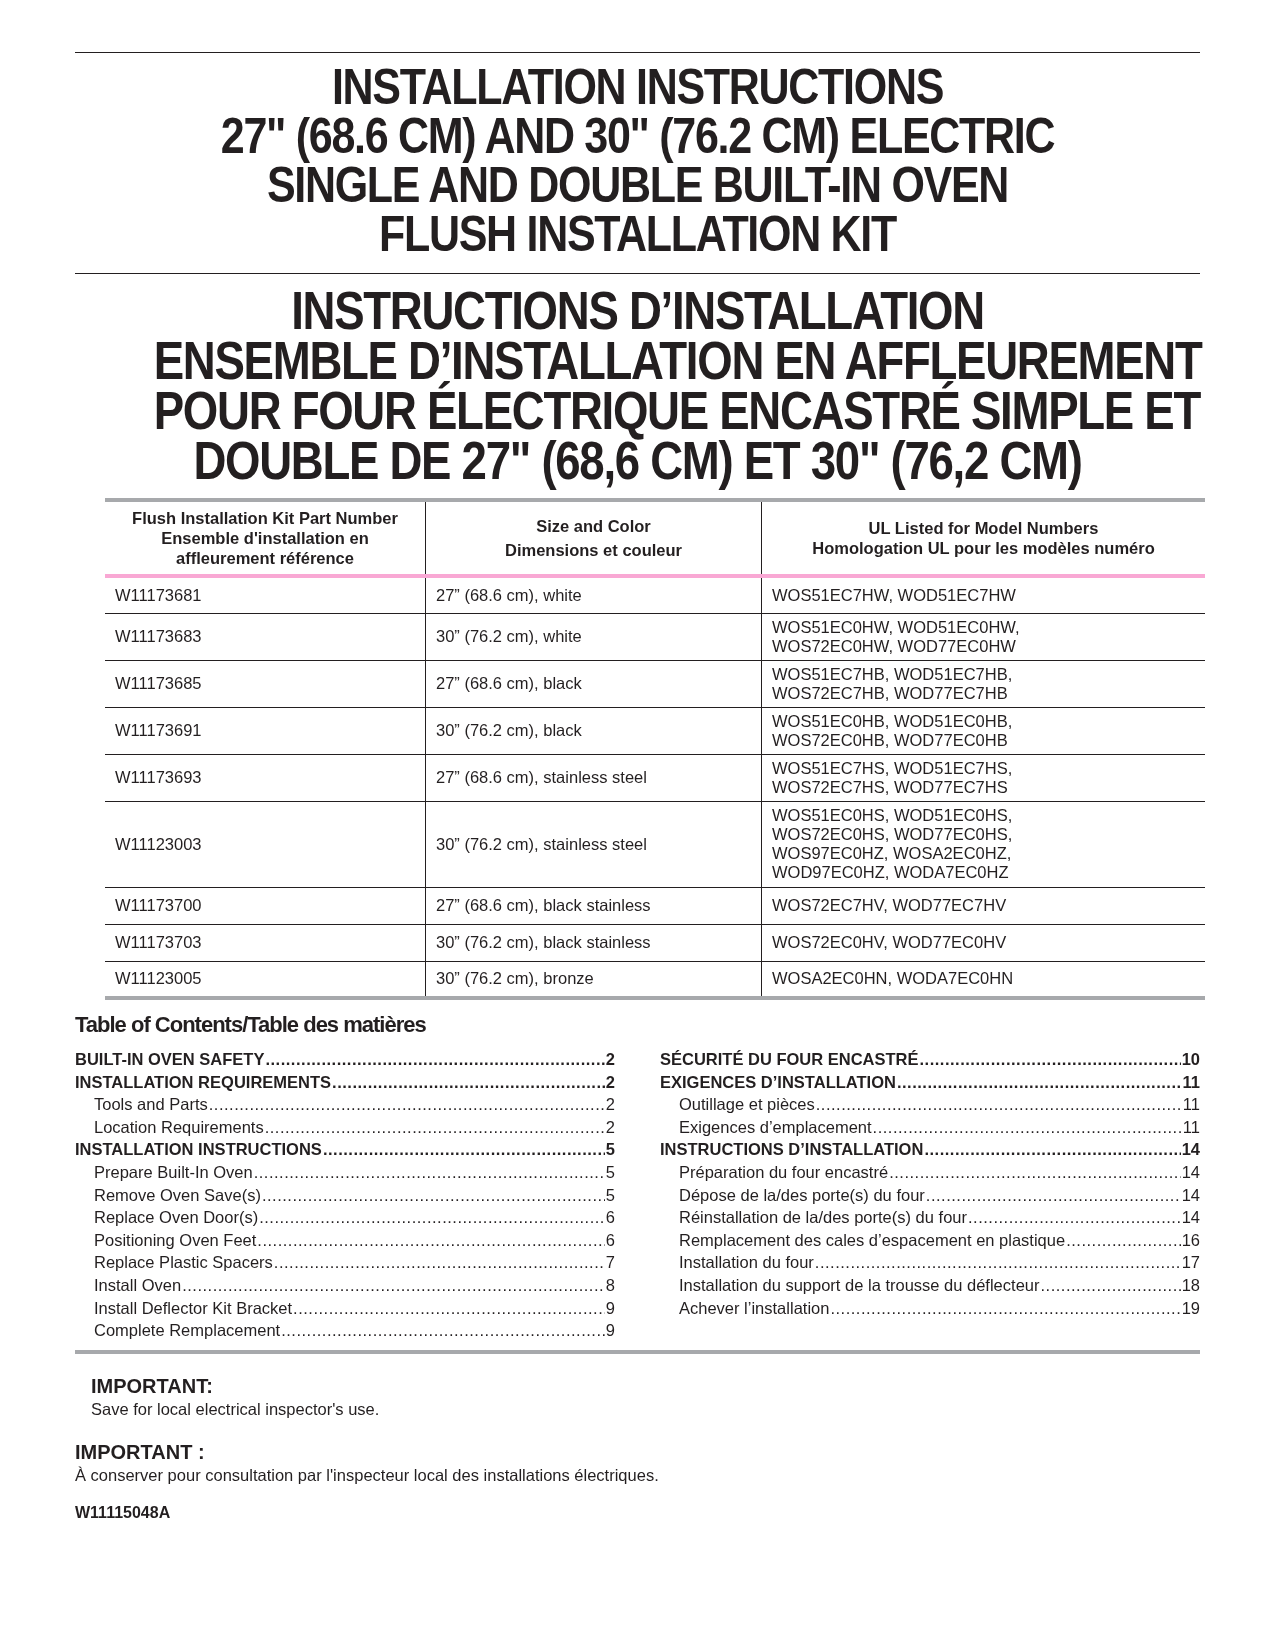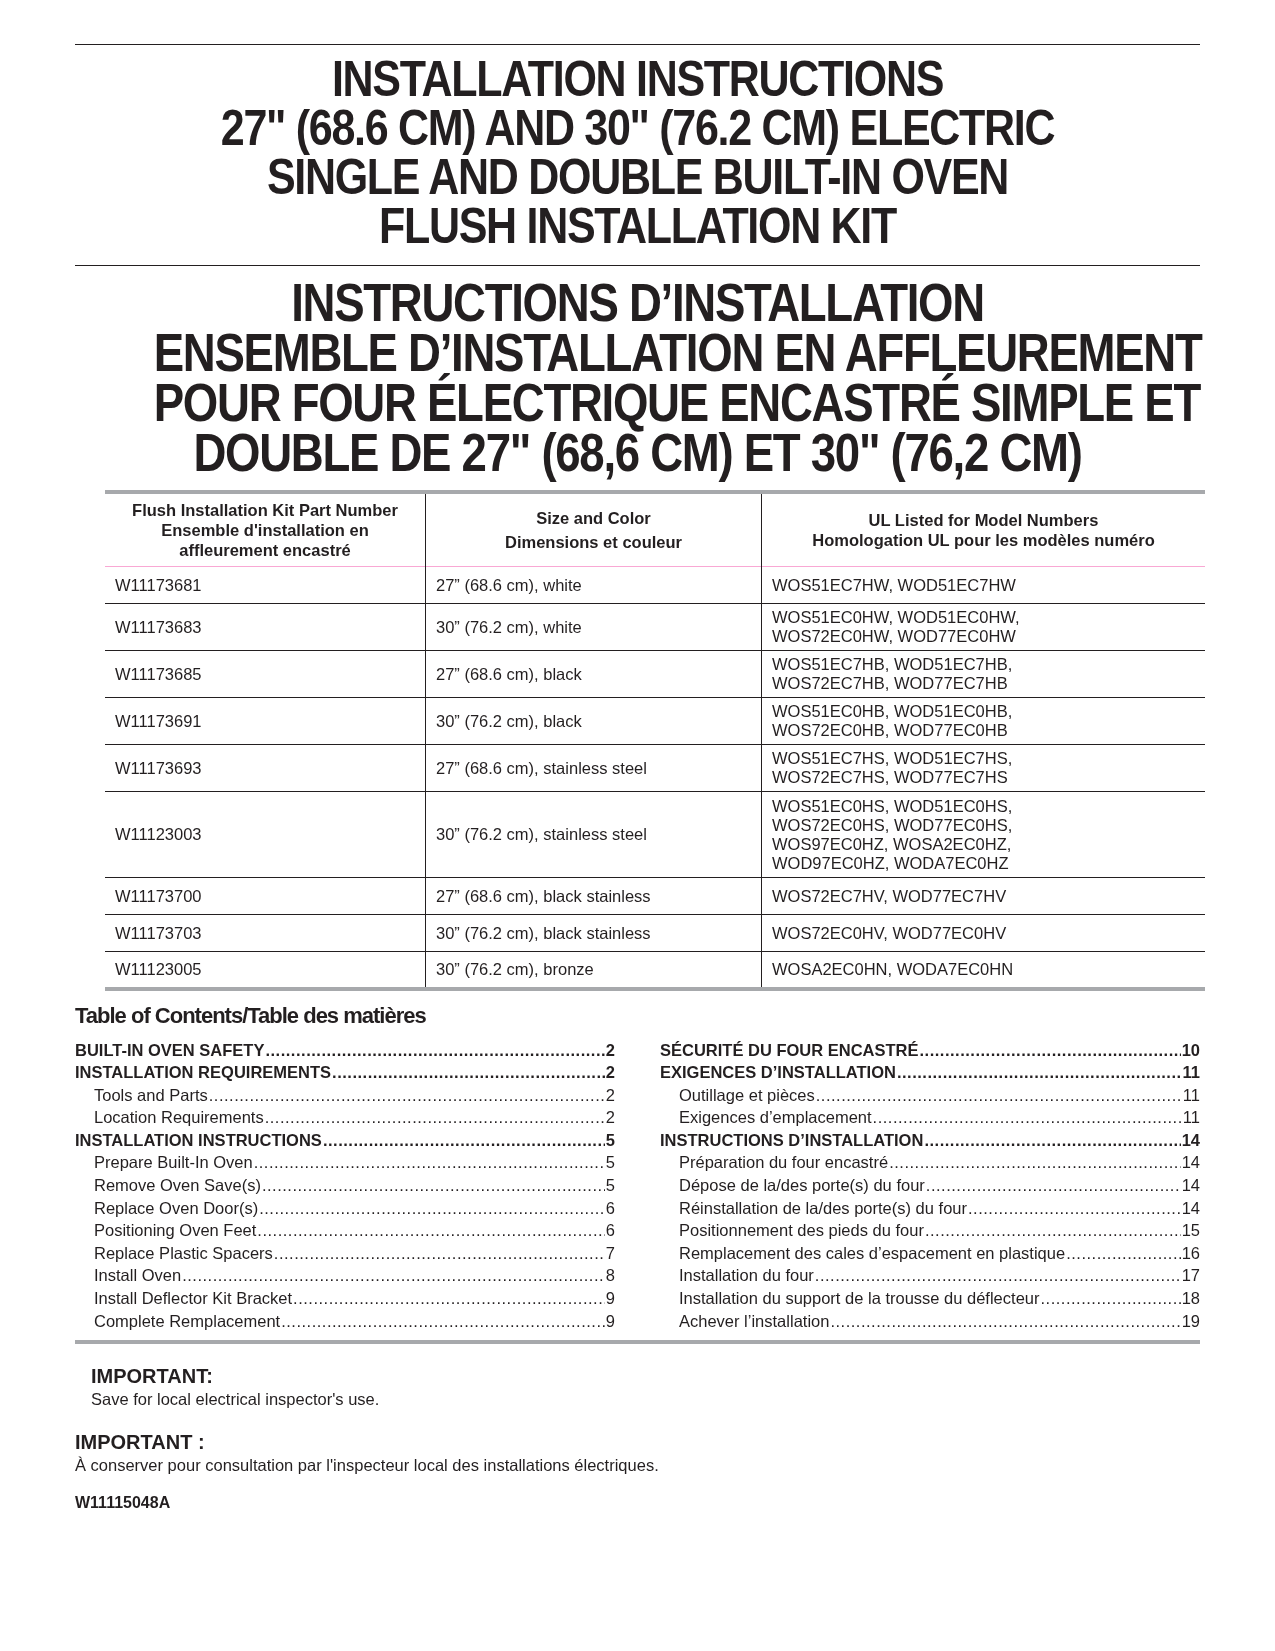--- a/index.html
+++ b/index.html
@@ -1,26 +1,26 @@
 <!DOCTYPE html>
 <html><head>
 <meta charset="utf-8">
 <style>
   html, body { margin: 0; padding: 0; background: #ffffff; }
   body { width: 1275px; height: 1651px; position: relative; color: #231f20; font-family: "Liberation Sans", sans-serif; overflow: hidden; }
-  .page { position: absolute; left: 75px; top: 44px; width: 1125px; }
+  .page { position: absolute; left: 75px; top: 52px; width: 1125px; }
   .rule-thin { height: 0; border-top: 1.5px solid #231f20; }
   .title-block { text-align: center; font-family: "Liberation Sans", sans-serif; font-weight: bold; letter-spacing: -1.5px; transform: scaleX(0.86); transform-origin: center top; }
   .title-en { margin: 10px 0 14px 0; }
   .title-fr { margin: 12px 0 12px 0; }
   .title-line { display: block; font-size: 50px; line-height: 49px; white-space: nowrap; }
   .title-fr .title-line { font-size: 53px; line-height: 50px; }
 
   table.kits { width: 1100px; margin-left: 30px; border-collapse: collapse; font-size: 16.5px; margin-top: 10px; }
-  table.kits thead tr { border-top: 4px solid #a7a9ac; border-bottom: 1px solid #f9a8d4; }
+  table.kits thead tr { border-top: 4px solid #a7a9ac; border-bottom: 4px solid #f9a8d4; }
   table.kits th { font-weight: bold; text-align: center; padding: 6px 10px; line-height: 20px; vertical-align: middle; }
   table.kits td { padding: 4px 10px; line-height: 19px; vertical-align: middle; border-top: 1.5px solid #231f20; }
   table.kits tbody tr:first-child td { border-top: none; }
   table.kits th + th, table.kits td + td { border-left: 1px solid #231f20; }
   table.kits tbody tr { height: 37px; }
   table.kits tbody tr.two { height: 47px; }
   table.kits tbody tr.four { height: 86px; }
   table.kits tbody tr:last-child { border-bottom: 4px solid #a7a9ac; }
   .col1 { width: 300px; }
   .col2 { width: 315px; }
@@ -63,21 +63,21 @@
     <span class="title-line">ENSEMBLE D’INSTALLATION EN AFFLEUREMENT</span>
     <span class="title-line">POUR FOUR ÉLECTRIQUE ENCASTRÉ SIMPLE ET</span>
     <span class="title-line">DOUBLE DE 27" (68,6 CM) ET 30" (76,2 CM)</span>
   </div>
 
   <table class="kits">
     <thead>
       <tr>
         <th class="col1">
           <div>Flush Installation Kit Part Number</div>
-          <div>Ensemble d'installation en affleurement encastré</div>
+          <div>Ensemble d'installation en affleurement référence</div>
         </th>
         <th class="col2">
           <div style="margin-bottom:4px">Size and Color</div>
           <div>Dimensions et couleur</div>
         </th>
         <th>
           <div>UL Listed for Model Numbers</div>
           <div>Homologation UL pour les modèles numéro</div>
         </th>
       </tr>
@@ -261,25 +261,20 @@
           <span class="lbl">Dépose de la/des porte(s) du four</span>
           <span class="dots"></span>
           <span class="pg">14</span>
         </div>
         <div class="toc-row sub">
           <span class="lbl">Réinstallation de la/des porte(s) du four</span>
           <span class="dots"></span>
           <span class="pg">14</span>
         </div>
         <div class="toc-row sub">
-          <span class="lbl">Positionnement des pieds du four</span>
-          <span class="dots"></span>
-          <span class="pg">15</span>
-        </div>
-        <div class="toc-row sub">
           <span class="lbl">Remplacement des cales d’espacement en plastique</span>
           <span class="dots"></span>
           <span class="pg">16</span>
         </div>
         <div class="toc-row sub">
           <span class="lbl">Installation du four</span>
           <span class="dots"></span>
           <span class="pg">17</span>
         </div>
         <div class="toc-row sub">

